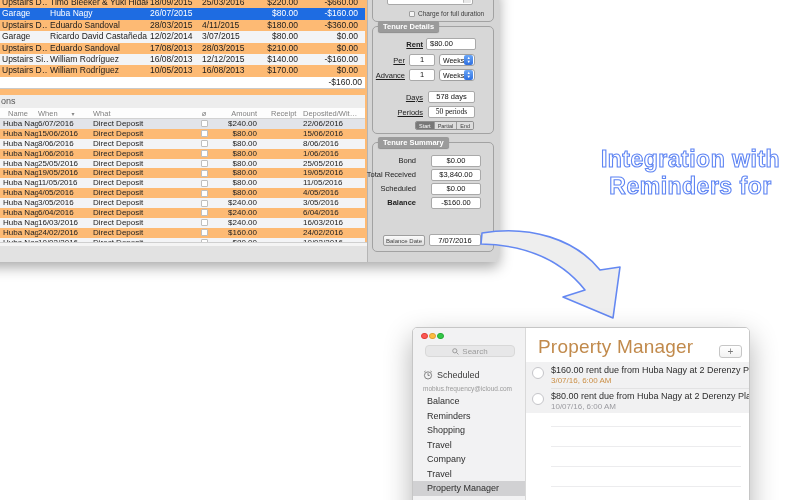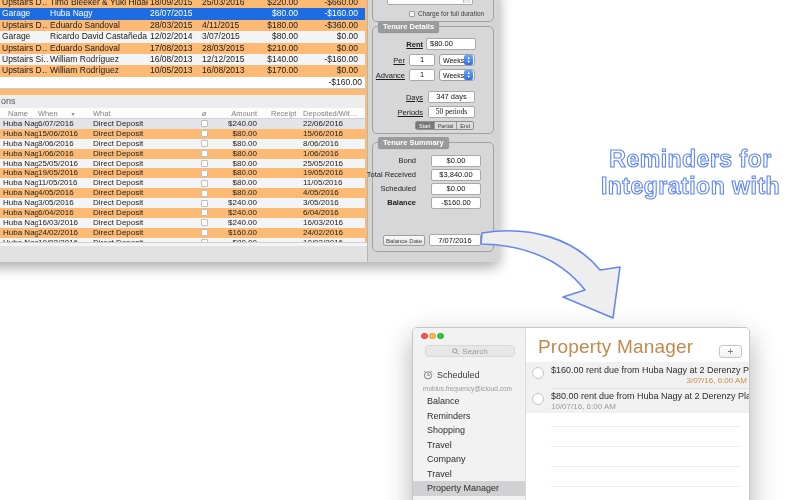--- a/index.html
+++ b/index.html
@@ -141,21 +141,21 @@
     font-size:10px; line-height:11px; text-align:center; color:#777; }
   .rem-items { position:absolute; left:0; top:34px; width:100%; background:#f1f1f2; }
   .rem-row { position:relative; height:25.5px; }
   .rem-row:not(:first-child)::before { content:''; position:absolute; left:25px; right:0;
     top:0; height:1px; background:#e2e2e3; }
   .rem-circle { position:absolute; left:6px; top:5px; width:12px; height:12px;
     border:1px solid #c5c5c9; border-radius:50%; background:#fff; }
   .rem-text { position:absolute; left:25px; top:3px; right:4px; }
   .rem-line1 { font-size:9px; color:#2d2d2d; white-space:nowrap; }
   .rem-line2 { font-size:8px; color:#9b9ba0; margin-top:1px; }
-  .rem-line2.overdue { color:#cb8f45;text-align:right; }
+  .rem-line2.overdue { color:#cb8f45; }
   .rules { position:absolute; left:0; top:85px; width:100%; }
   .rule { height:1px; background:#ececee; margin:19px 10px 0 25px; }
   .rule:first-child { margin-top:13px; }
 </style>
 </head>
 <body>
 
 <div class="app-window">
   <div class="tables-pane">
 
@@ -416,21 +416,21 @@
       <div class="ffield center" style="left:36px;top:42px;width:26px;">1</div>
       <div class="pop" style="left:66px;top:42px;width:36px;">
         <span class="pop-label">Weeks</span>
         <span class="pop-btn">
             <span>▲</span>
             <span>▼</span>
           </span>
       </div>
 
       <div class="flabel" style="left:0;top:66px;width:50px;">Days</div>
-      <div class="ffield center" style="left:55px;top:64px;width:47px;">347 days</div>
+      <div class="ffield center" style="left:55px;top:64px;width:47px;">578 days</div>
       <div class="flabel" style="left:0;top:81px;width:50px;">Periods</div>
       <div class="ffield center" style="left:55px;top:79px;width:47px;font-family:Liberation Serif, serif;">50 periods</div>
 
       <div class="seg" style="left:42px;top:94px;">
         <div class="on">Start</div>
         <div>Partial</div>
         <div>End</div>
       </div>
     </div>
 
@@ -454,22 +454,22 @@
             <div class="sfield">-$160.00</div>
           </div>
         </div>
       <div class="bdate-btn">Balance Date</div>
       <div class="bdate-field">7/07/2016</div>
     </div>
   </div>
 </div>
 
 <div class="annotation">
+    <div class="an-line">Integration with</div>
     <div class="an-line">Reminders for</div>
-    <div class="an-line">Integration with</div>
   </div>
 <svg class="arrow-svg" width="180" height="110" viewBox="0 0 180 110">
   <path d="M12,8 C 60,0 105,14 130,45 L150,42 L143,93 L93,72 L115,65 C 92,36 57,20 11,19 Z" fill="#eeeeee" stroke="#6488f2" stroke-width="1.6" stroke-linejoin="round"></path>
 </svg>
 
 <div class="rem-window">
   <div class="rem-sidebar">
     <div class="tl tl-close"></div>
     <div class="tl tl-min"></div>
     <div class="tl tl-max"></div>

